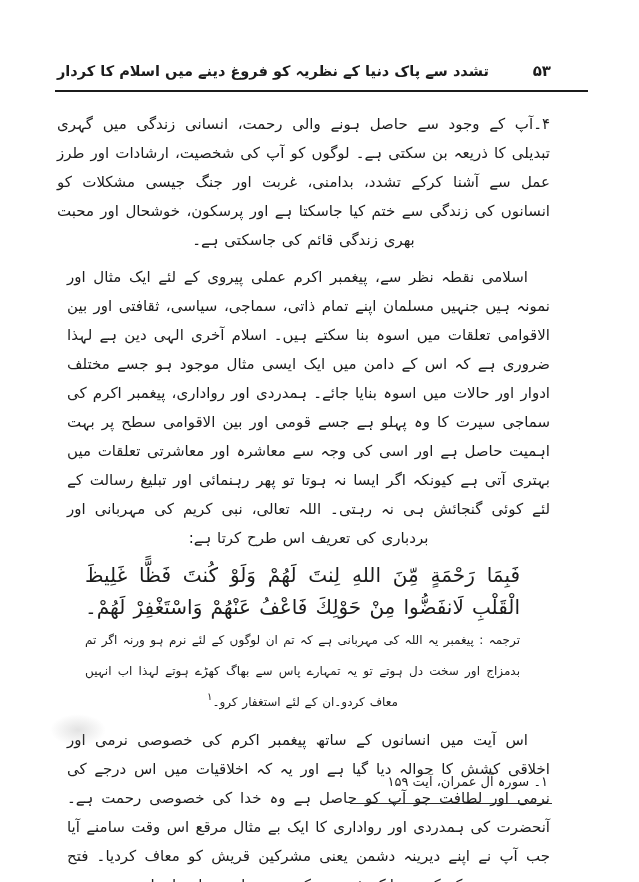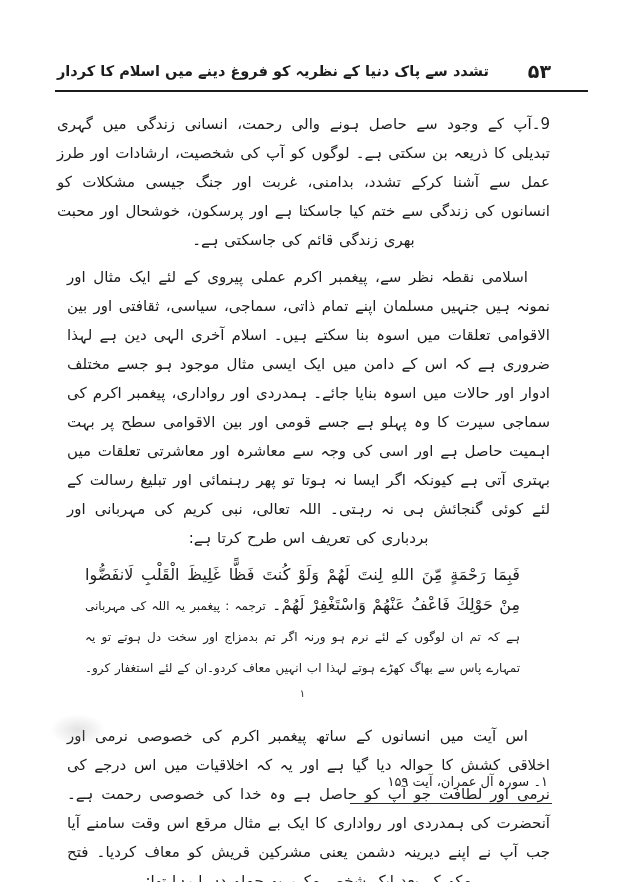--- a/index.html
+++ b/index.html
@@ -19,21 +19,21 @@
   .running-head {
     position:absolute; top:58px; left:57px; right:88px;
     display:flex; justify-content:space-between; align-items:flex-end;gap:9px;
   }
   .head-title {
     direction:rtl; unicode-bidi:embed;
     font-size:14.5px; font-weight:bold; line-height:26px;
     white-space:nowrap;
   }
   .page-number {
-    font-size:19px; font-weight:bold; line-height:26px;
+    font-size:15px; font-weight:bold; line-height:26px;
     letter-spacing:1px;
   }
   .head-rule {
     position:absolute; top:90px; left:55px; width:533px;
     border-top:2px solid #1b1b1b; height:0;
   }
   
   .content {
     position:absolute; top:110px; left:57px; width:493px;
     direction:rtl; unicode-bidi:embed;
@@ -42,21 +42,21 @@
     word-spacing:1px;
   }
   .para { margin:0; }
   .para.indent { text-indent:22px;margin-left:10px; }
   .para.mt { margin-top:8px; }
   .quote-block {
     margin:7px 30px 9px 28px;
     line-height:30px;
     text-align:justify; text-align-last:center;
   }
-  .quote-block .arabic { font-size:16px; }
+  .quote-block .arabic { font-size:20px; }
   .quote-block .urdu  { font-size:12px; }
   .fn-ref {
     font-size:10px; line-height:0; vertical-align:super;
   }
   
   .fn-rule {
     position:absolute; top:803px; left:350px; width:202px;
     border-top:1.3px solid #2a2a2a; height:0;
   }
   .fn-text {
@@ -78,21 +78,21 @@
 <div class="page">
 
   <header class="running-head">
     <span class="head-title">تشدد سے پاک دنیا کے نظریہ کو فروغ دینے میں اسلام کا کردار</span>
     <span class="page-number">۵۳</span>
   </header>
   <div class="head-rule"></div>
 
   <main class="content">
 
-    <p class="para">9۔آپ کے وجود سے حاصل ہونے والی رحمت، انسانی زندگی میں گہری تبدیلی کا ذریعہ بن سکتی ہے۔ لوگوں کو آپ کی شخصیت، ارشادات اور طرز عمل سے آشنا کرکے تشدد، بدامنی، غربت اور جنگ جیسی مشکلات کو انسانوں کی زندگی سے ختم کیا جاسکتا ہے اور پرسکون، خوشحال اور محبت بھری زندگی قائم کی جاسکتی ہے۔</p>
+    <p class="para">۴۔آپ کے وجود سے حاصل ہونے والی رحمت، انسانی زندگی میں گہری تبدیلی کا ذریعہ بن سکتی ہے۔ لوگوں کو آپ کی شخصیت، ارشادات اور طرز عمل سے آشنا کرکے تشدد، بدامنی، غربت اور جنگ جیسی مشکلات کو انسانوں کی زندگی سے ختم کیا جاسکتا ہے اور پرسکون، خوشحال اور محبت بھری زندگی قائم کی جاسکتی ہے۔</p>
 
     <p class="para indent mt">اسلامی نقطہ نظر سے، پیغمبر اکرم عملی پیروی کے لئے ایک مثال اور نمونہ ہیں جنہیں مسلمان اپنے تمام ذاتی، سماجی، سیاسی، ثقافتی اور بین الاقوامی تعلقات میں اسوہ بنا سکتے ہیں۔ اسلام آخری الہی دین ہے لہذا ضروری ہے کہ اس کے دامن میں ایک ایسی مثال موجود ہو جسے مختلف ادوار اور حالات میں اسوہ بنایا جائے۔ ہمدردی اور رواداری، پیغمبر اکرم کی سماجی سیرت کا وہ پہلو ہے جسے قومی اور بین الاقوامی سطح پر بہت اہمیت حاصل ہے اور اسی کی وجہ سے معاشرہ اور معاشرتی تعلقات میں بہتری آتی ہے کیونکہ اگر ایسا نہ ہوتا تو پھر رہنمائی اور تبلیغ رسالت کے لئے کوئی گنجائش ہی نہ رہتی۔ اللہ تعالی، نبی کریم کی مہربانی اور بردباری کی تعریف اس طرح کرتا ہے:</p>
 
     <div class="quote-block">
       <span class="arabic">فَبِمَا رَحْمَةٍ مِّنَ اللهِ لِنتَ لَهُمْ وَلَوْ كُنتَ فَظًّا غَلِيظَ الْقَلْبِ لَانفَضُّوا مِنْ حَوْلِكَ فَاعْفُ عَنْهُمْ وَاسْتَغْفِرْ لَهُمْ۔</span>
       <span class="urdu">ترجمہ : پیغمبر یہ اللہ کی مہربانی ہے کہ تم ان لوگوں کے لئے نرم ہو ورنہ اگر تم بدمزاج اور سخت دل ہوتے تو یہ تمہارے پاس سے بھاگ کھڑے ہوتے لہذا اب انہیں معاف کردو۔ان کے لئے استغفار کرو۔</span><sup class="fn-ref">۱</sup>
     </div>
 
     <p class="para indent mt">اس آیت میں انسانوں کے ساتھ پیغمبر اکرم کی خصوصی نرمی اور اخلاقی کشش کا حوالہ دیا گیا ہے اور یہ کہ اخلاقیات میں اس درجے کی نرمی اور لطافت جو آپ کو حاصل ہے وہ خدا کی خصوصی رحمت ہے۔ آنحضرت کی ہمدردی اور رواداری کا ایک بے مثال مرقع اس وقت سامنے آیا جب آپ نے اپنے دیرینہ دشمن یعنی مشرکین قریش کو معاف کردیا۔ فتح مکہ کے بعد ایک شخص مکرر یہ جملہ دہرا رہا تھا:</p>
 

